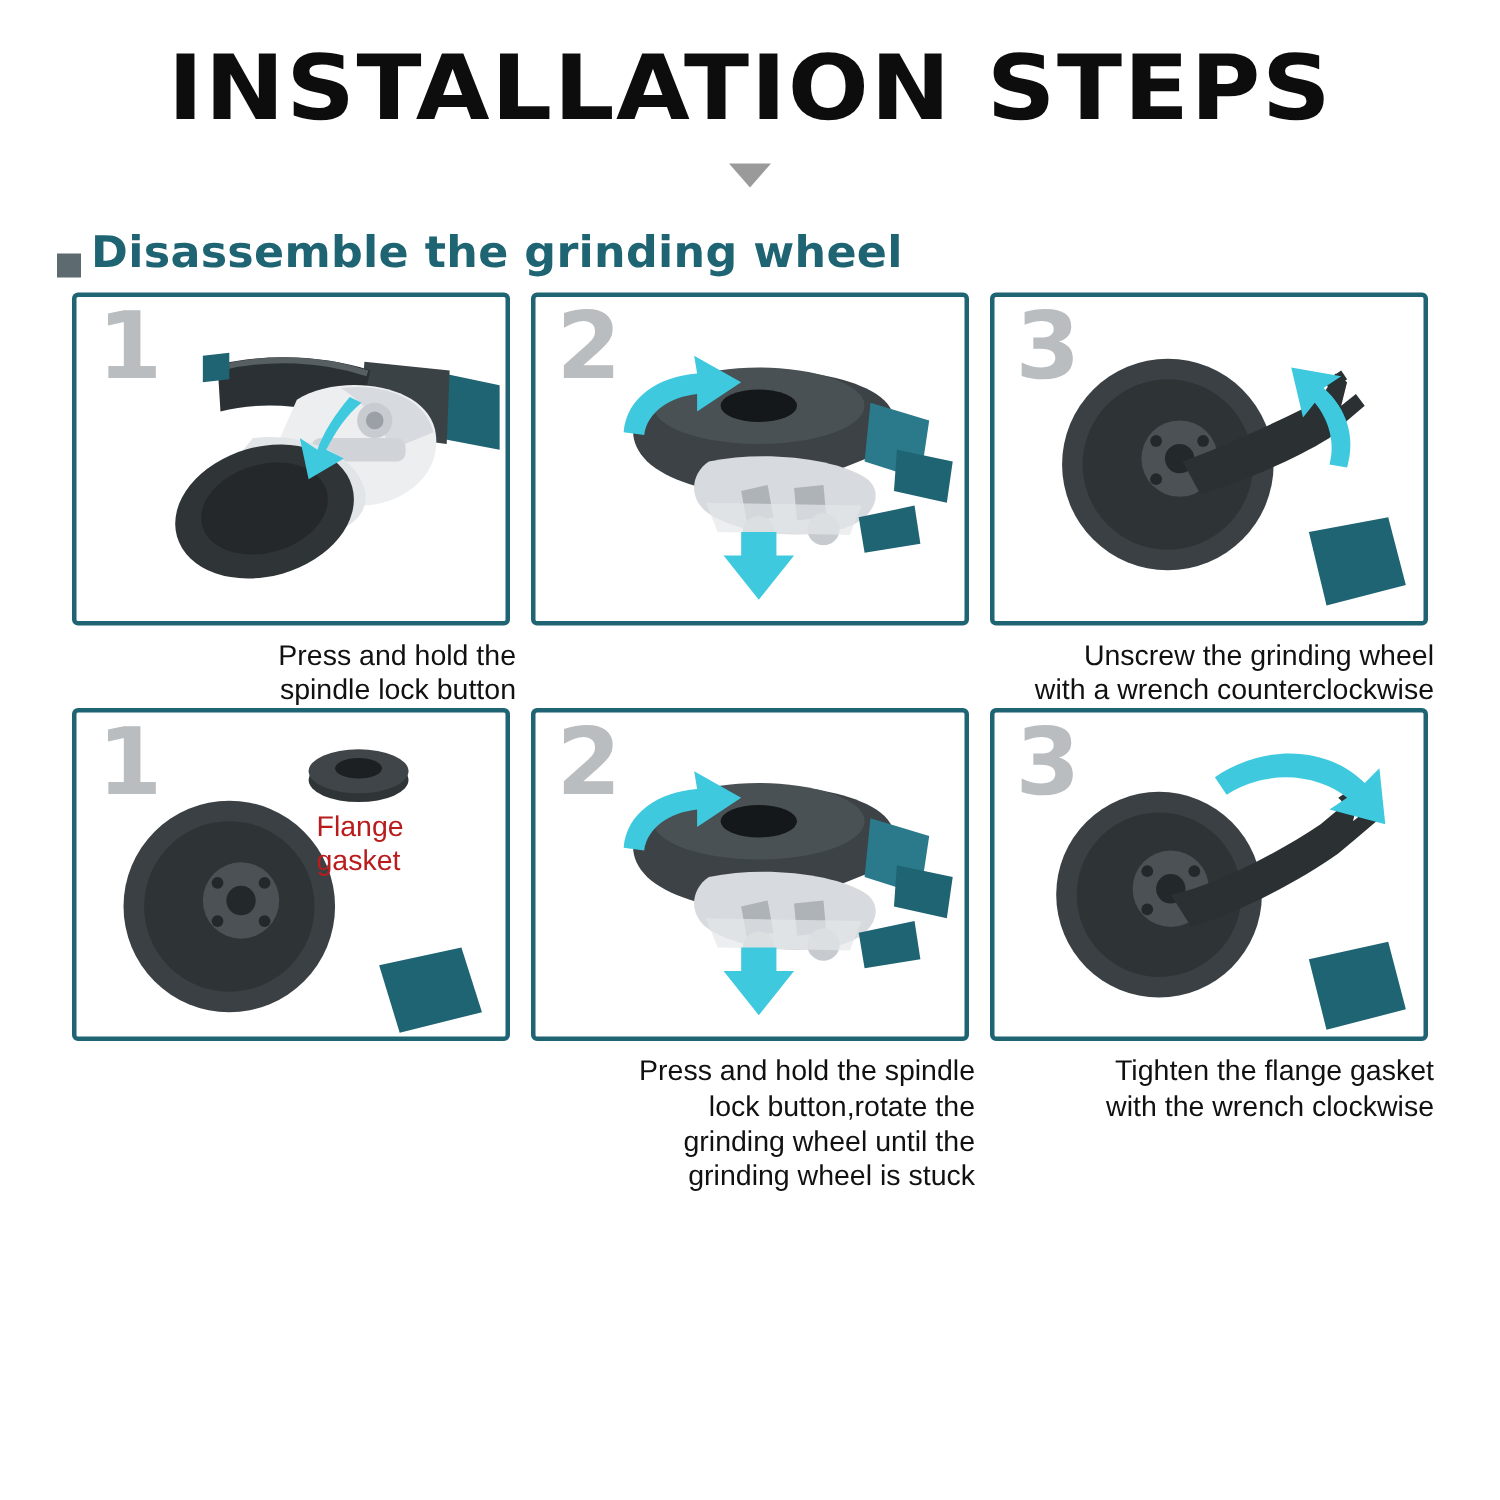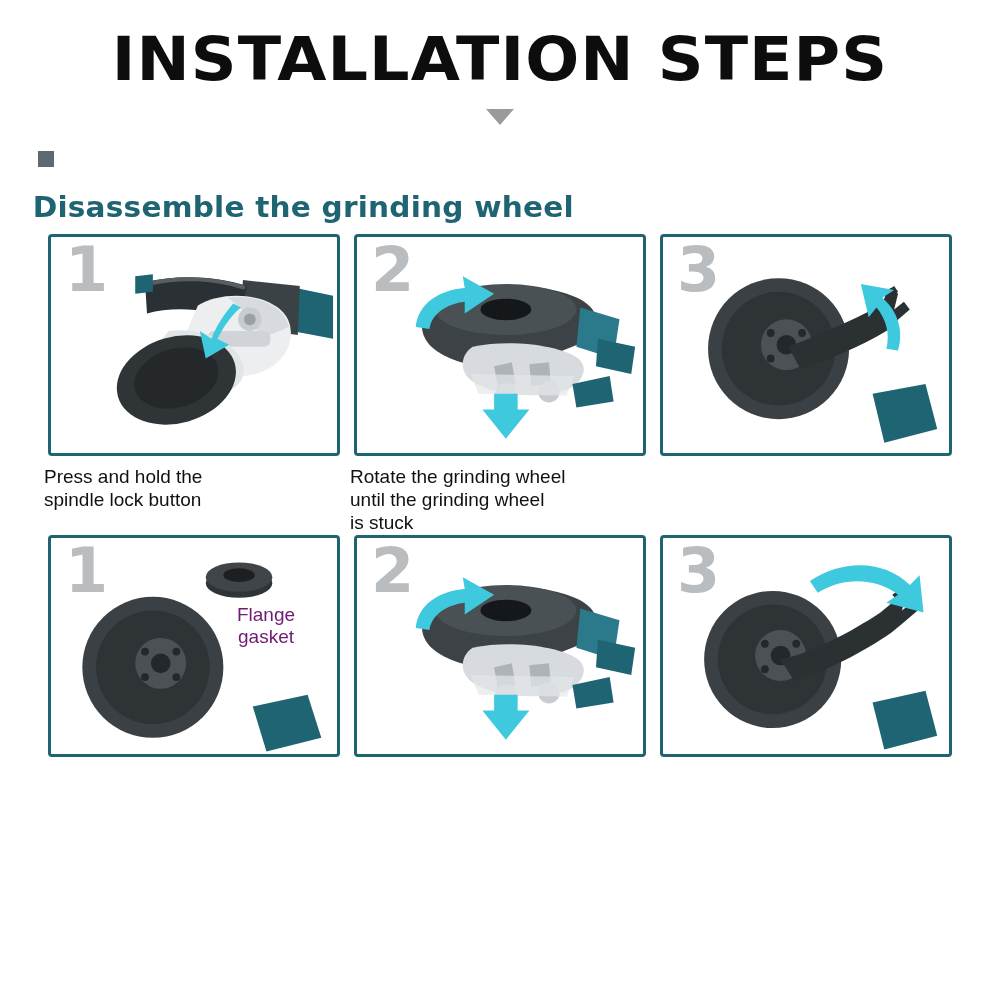--- a/index.html
+++ b/index.html
@@ -39,24 +39,23 @@
     width: 0;
     height: 0;
     border-left: 14px solid transparent;
     border-right: 14px solid transparent;
     border-top: 16px solid #9a9a9a;
   }
 
   
   .section-head {
     display: flex;
-    align-items: flex-start;
-    gap: 23px;
+    align-items: flex-end;
+    gap: 12px;
     margin: 26px 0 10px 38px;
-    flex-direction: column;
   }
   .section-bullet {
     width: 16px;
     height: 16px;
     background: #5d6b70;
     flex: 0 0 auto;
   }
   .section-title {
     font-family: "DejaVu Sans", sans-serif;
     font-weight: bold;
@@ -95,41 +94,40 @@
     left: 14px;
     font-family: "DejaVu Sans", sans-serif;
     font-weight: bold;
     font-size: 62px;
     color: #b9bdc0;
     line-height: 1;
     z-index: 5;
   }
   .caption {
     margin-top: 9px;
-    text-align: left;
+    text-align: right;
     font-size: 19px;
     line-height: 1.22;
     color: #111;
     width: 300px;
   }
 
   
   .art { position: absolute; inset: 0; }
 
   .arrow-cyan { fill: #3ec9df; }
 
   .flange-label {
     position: absolute;
     right: 16px;
     top: 66px;
     width: 110px;
-    text-align: center;
     font-size: 19px;
     line-height: 1.2;
-    color: #701a75;
+    color: #b91c1c;
   }
 </style>
 </head>
 <body>
 
 <div class="page">
 
   <h1 class="title">INSTALLATION STEPS</h1>
   <span class="title-underline-arrow"></span>
 
@@ -197,23 +195,20 @@
 
           <g fill="#3ec9df">
             <path d="M60 92 C62 68 84 54 110 52 L108 40 L140 58 L110 78 L110 66 C92 68 76 78 74 94 Z"></path>
           </g>
 
           <g fill="#3ec9df">
             <path d="M152 206 L176 176 L164 176 L164 160 L140 160 L140 176 L128 176 Z"></path>
           </g>
         </svg>
       </div>
-      <div class="caption" style="white-space:pre-line">Rotate the grinding wheel
-until the grinding wheel
-is stuck</div>
     </div>
 
     <div class="step">
       <div class="frame">
         <div class="step-num">3</div>
         <svg class="art" viewBox="0 0 292 222">
 
           <path d="M214 160 L268 150 L280 196 L226 210 Z" fill="#1f6472"></path>
 
           <circle cx="118" cy="114" r="72" fill="#3a4043"></circle>
@@ -227,20 +222,22 @@
           <circle cx="142" cy="124" r="4" fill="#23282b"></circle>
 
           <path d="M128 112 C150 104 182 90 210 76 L224 66 L232 52 L240 58 L236 74 L246 66 L252 74 L238 86 L228 96 C202 112 168 126 140 134 Z" fill="#2b3033"></path>
           <path d="M224 58 L236 50 L240 56 L230 64 Z" fill="#2b3033"></path>
 
           <g fill="#3ec9df">
             <path d="M240 116 C246 96 240 76 224 62 L236 54 L202 48 L210 82 L218 72 C228 84 232 100 228 114 Z"></path>
           </g>
         </svg>
       </div>
+      <div class="caption" style="white-space:pre-line">Unscrew the grinding wheel
+with a wrench counterclockwise</div>
     </div>
   </div>
 
 
   <div class="steps">
 
     <div class="step">
       <div class="frame">
         <div class="step-num">1</div>
         <svg class="art" viewBox="0 0 292 222">
@@ -282,20 +279,24 @@
           <path d="M116 140 L124 160 L214 162 L222 142 Z" fill="#e4e7ea" opacity="0.7"></path>
           <path d="M220 150 L258 142 L262 168 L224 174 Z" fill="#1f6472"></path>
           <g fill="#3ec9df">
             <path d="M60 92 C62 68 84 54 110 52 L108 40 L140 58 L110 78 L110 66 C92 68 76 78 74 94 Z"></path>
           </g>
           <g fill="#3ec9df">
             <path d="M152 206 L176 176 L164 176 L164 160 L140 160 L140 176 L128 176 Z"></path>
           </g>
         </svg>
       </div>
+      <div class="caption" style="white-space:pre-line">Press and hold the spindle
+lock button,rotate the
+grinding wheel until the
+grinding wheel is stuck</div>
     </div>
 
     <div class="step">
       <div class="frame">
         <div class="step-num">3</div>
         <svg class="art" viewBox="0 0 292 222">
           <path d="M214 168 L268 156 L280 202 L226 216 Z" fill="#1f6472"></path>
           <circle cx="112" cy="124" r="70" fill="#3a4043"></circle>
           <circle cx="112" cy="124" r="56" fill="#2e3336"></circle>
           <circle cx="120" cy="120" r="26" fill="#4b5155"></circle>
@@ -306,16 +307,18 @@
           <circle cx="136" cy="134" r="4" fill="#23282b"></circle>
 
           <path d="M120 124 C150 118 192 96 222 76 L234 66 L240 52 L248 58 L244 74 L254 66 L260 74 L246 86 L234 96 C206 116 166 136 134 146 Z" fill="#2b3033"></path>
           <path d="M234 58 L246 50 L250 56 L240 64 Z" fill="#2b3033"></path>
 
           <g fill="#3ec9df">
             <path d="M150 44 C186 20 228 24 252 48 L262 38 L266 76 L228 66 L240 58 C220 42 186 38 158 56 Z"></path>
           </g>
         </svg>
       </div>
+      <div class="caption" style="white-space:pre-line">Tighten the flange gasket
+with the wrench clockwise</div>
     </div>
   </div>
 
 </div>
 
 </body></html>

